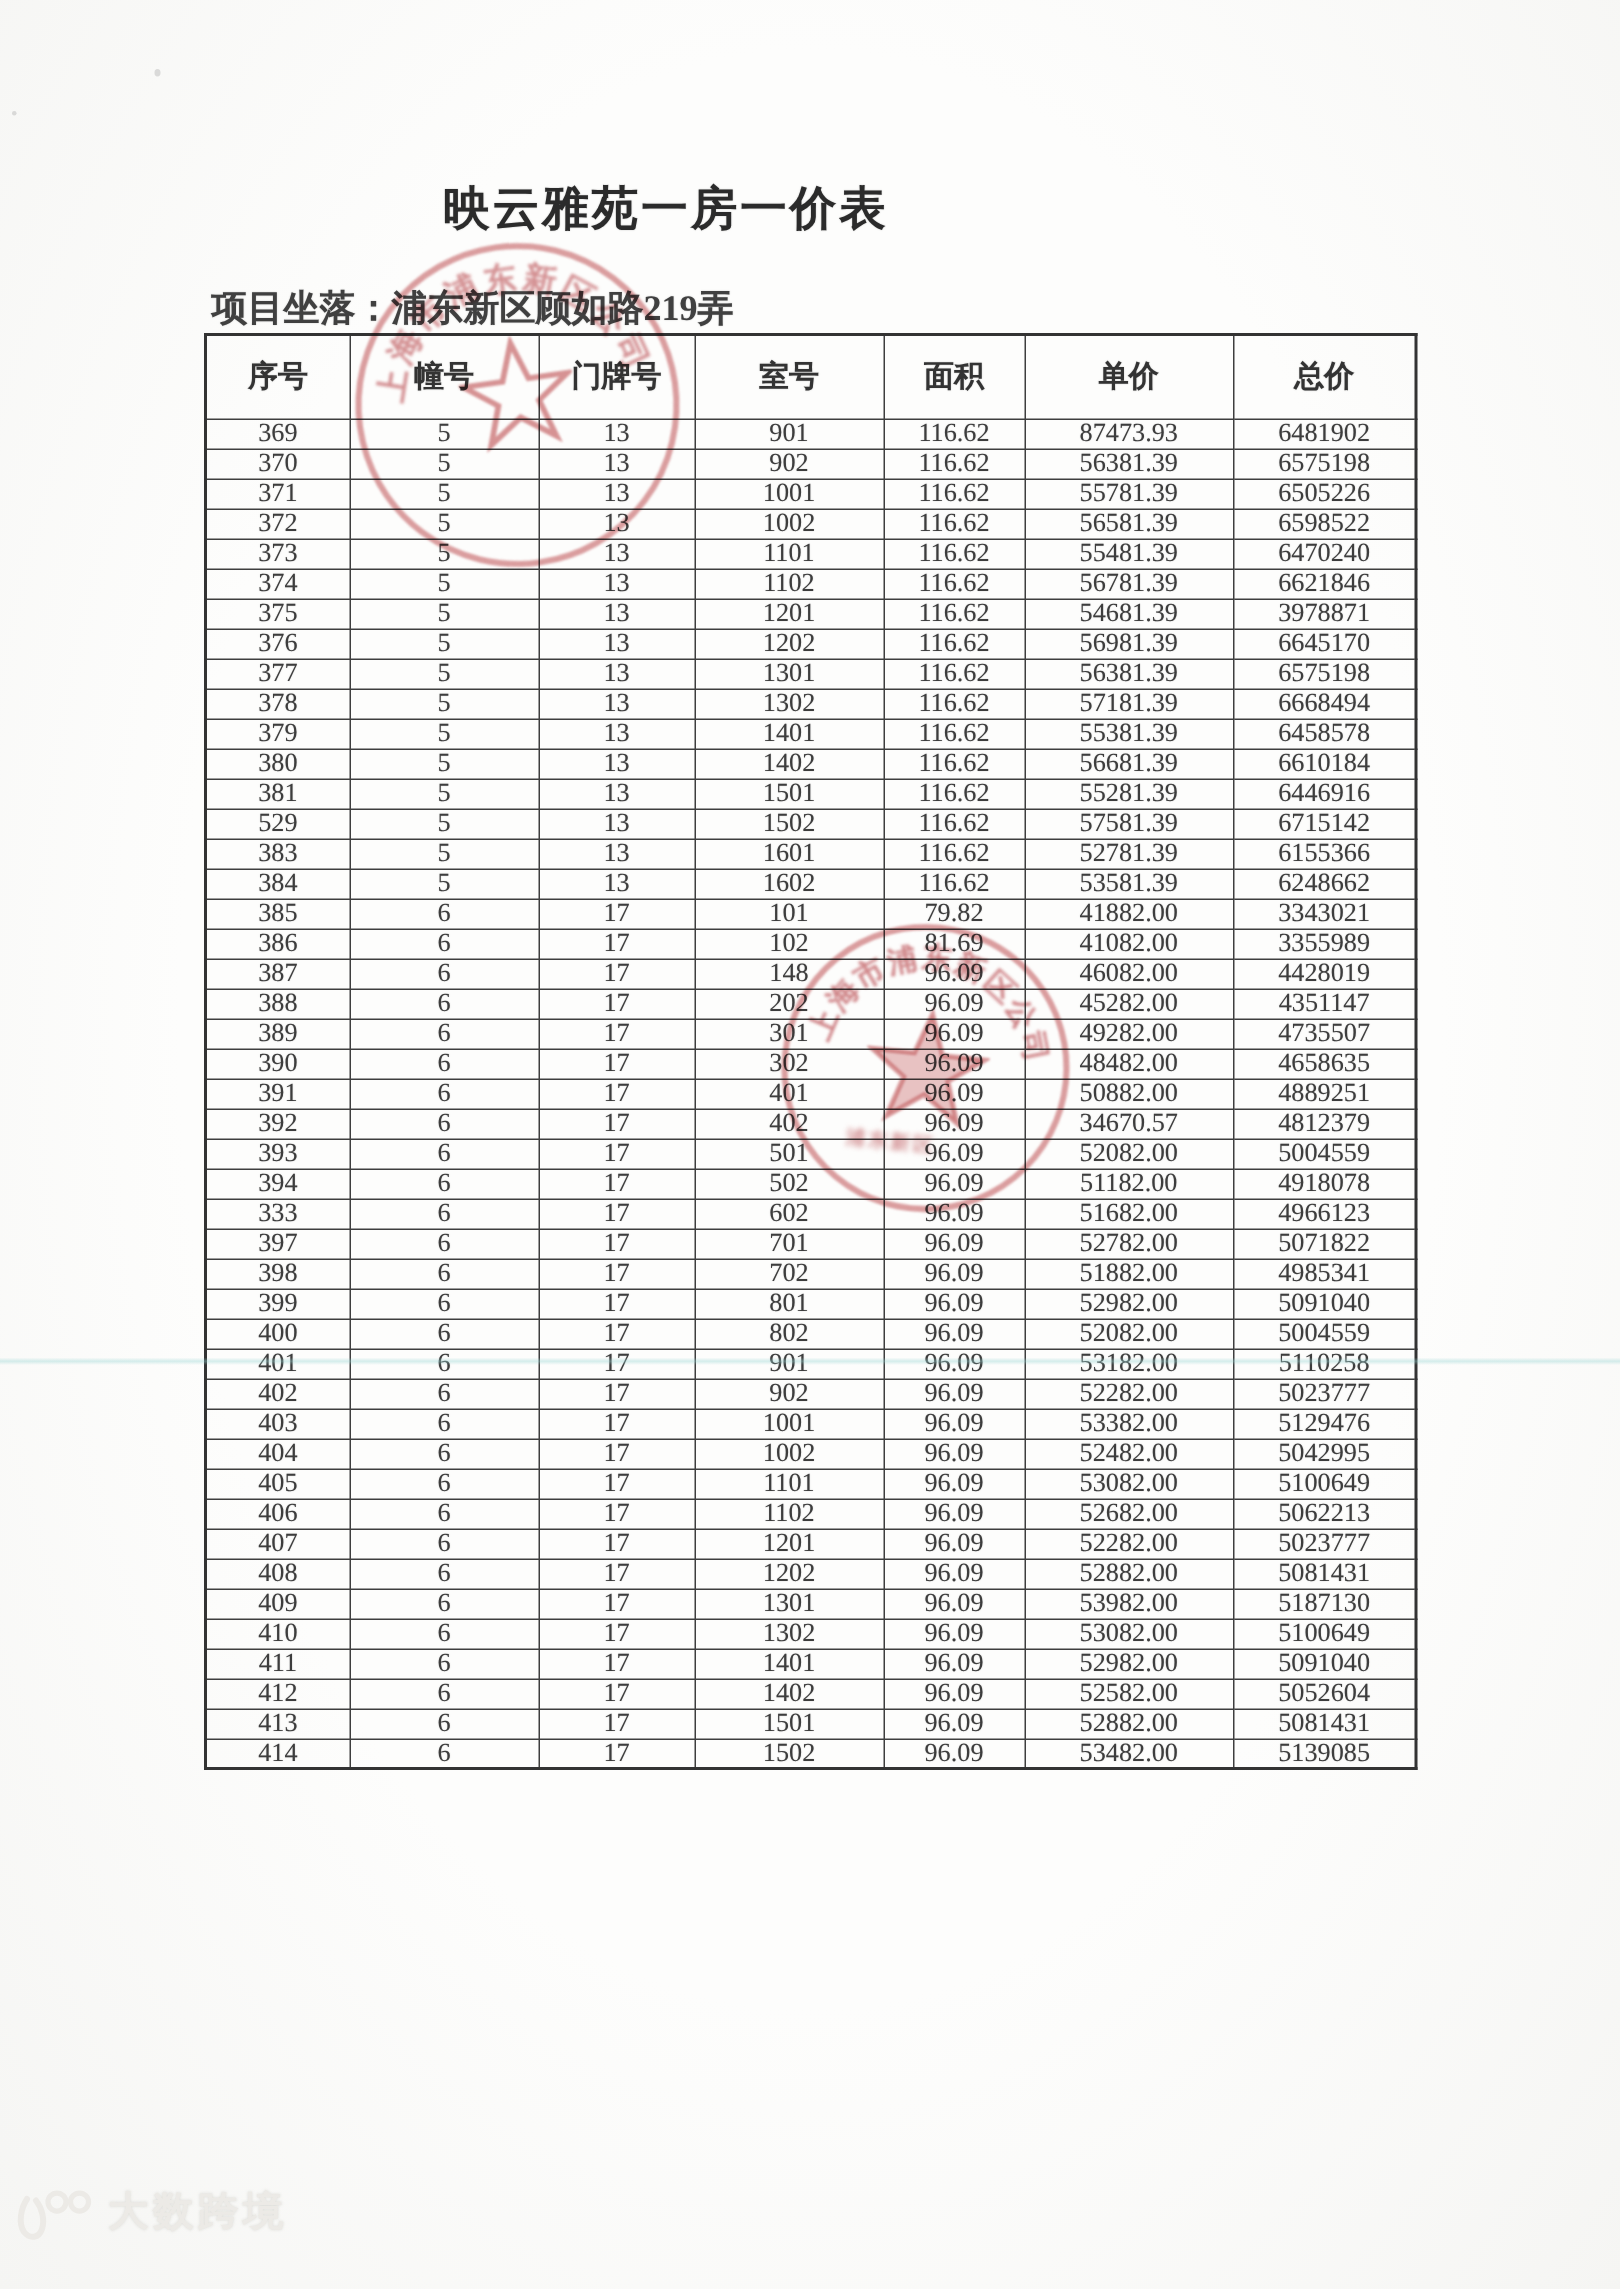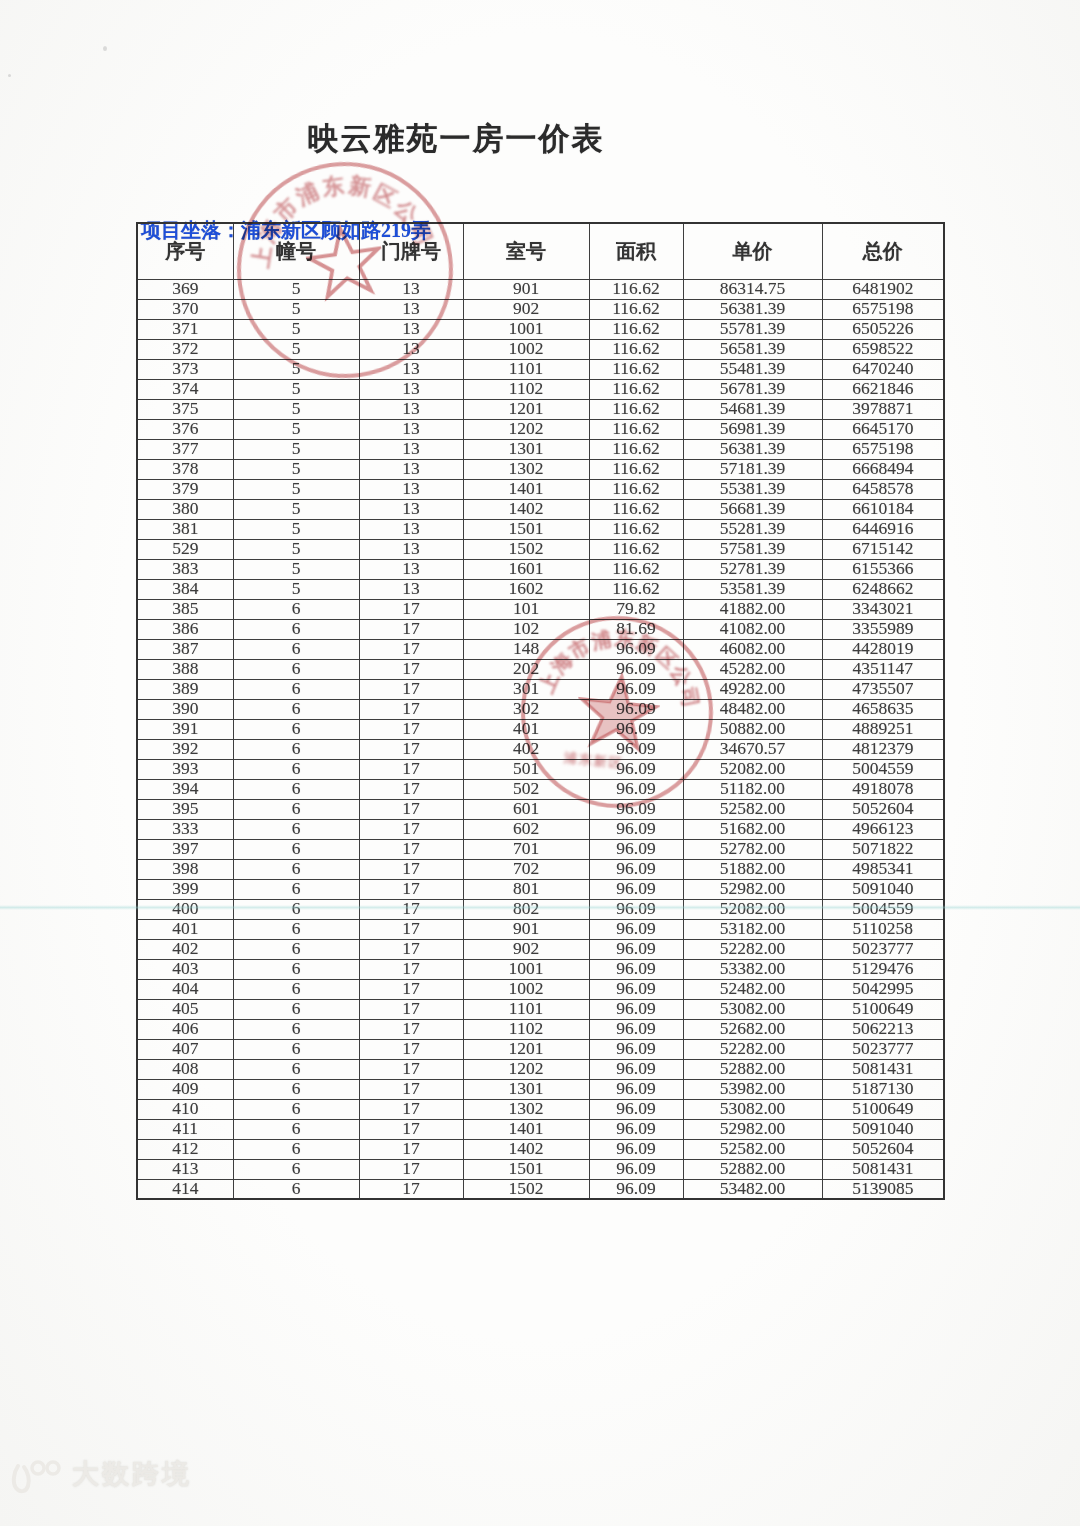--- a/index.html
+++ b/index.html
@@ -3,29 +3,28 @@
 <meta charset="utf-8">
 <style>
   html,body{margin:0;padding:0;}
   body{
     width:1080px;height:1526px;position:relative;overflow:hidden;
     background:radial-gradient(ellipse at 50% 45%, #fdfdfc 55%, #f5f5f3 100%);
     font-family:"Liberation Serif","DejaVu Serif",serif;
     color:#3b3b3b;
   }
   .doc-title{
-    position:absolute;top:118px;left:16px;width:880px;text-align:center;
+    position:absolute;top:118px;left:4px;width:880px;text-align:center;
     font-size:31px;font-weight:700;color:#2b2b2b;letter-spacing:2px;
     text-shadow:0 0 1px rgba(70,70,70,.4);
   }
   .location-label{
     position:absolute;top:189px;left:141px;
-    font-size:20px;font-weight:700;color:#1d4ed8;
+    font-size:24px;font-weight:700;color:#404040;
     text-shadow:0 0 1px rgba(70,70,70,.35);
-    margin-top:28px;
   }
   table.price-table{
     position:absolute;top:222px;left:136px;width:807px;
     border-collapse:collapse;table-layout:fixed;
     background:transparent;
   }
   .price-table th,.price-table td{
     border:1.8px solid #3e3e3e;
     text-align:center;vertical-align:middle;
     padding:0;line-height:1;
@@ -106,21 +105,21 @@
         <th>总价</th>
       </tr>
     </thead>
   <tbody>
       <tr>
         <td>369</td>
         <td>5</td>
         <td>13</td>
         <td>901</td>
         <td>116.62</td>
-        <td>86314.75</td>
+        <td>87473.93</td>
         <td>6481902</td>
       </tr>
       <tr>
         <td>370</td>
         <td>5</td>
         <td>13</td>
         <td>902</td>
         <td>116.62</td>
         <td>56381.39</td>
         <td>6575198</td>
@@ -333,29 +332,20 @@
         <td>5004559</td>
       </tr>
       <tr>
         <td>394</td>
         <td>6</td>
         <td>17</td>
         <td>502</td>
         <td>96.09</td>
         <td>51182.00</td>
         <td>4918078</td>
-      </tr>
-      <tr>
-        <td>395</td>
-        <td>6</td>
-        <td>17</td>
-        <td>601</td>
-        <td>96.09</td>
-        <td>52582.00</td>
-        <td>5052604</td>
       </tr>
       <tr>
         <td>333</td>
         <td>6</td>
         <td>17</td>
         <td>602</td>
         <td>96.09</td>
         <td>51682.00</td>
         <td>4966123</td>
       </tr>

